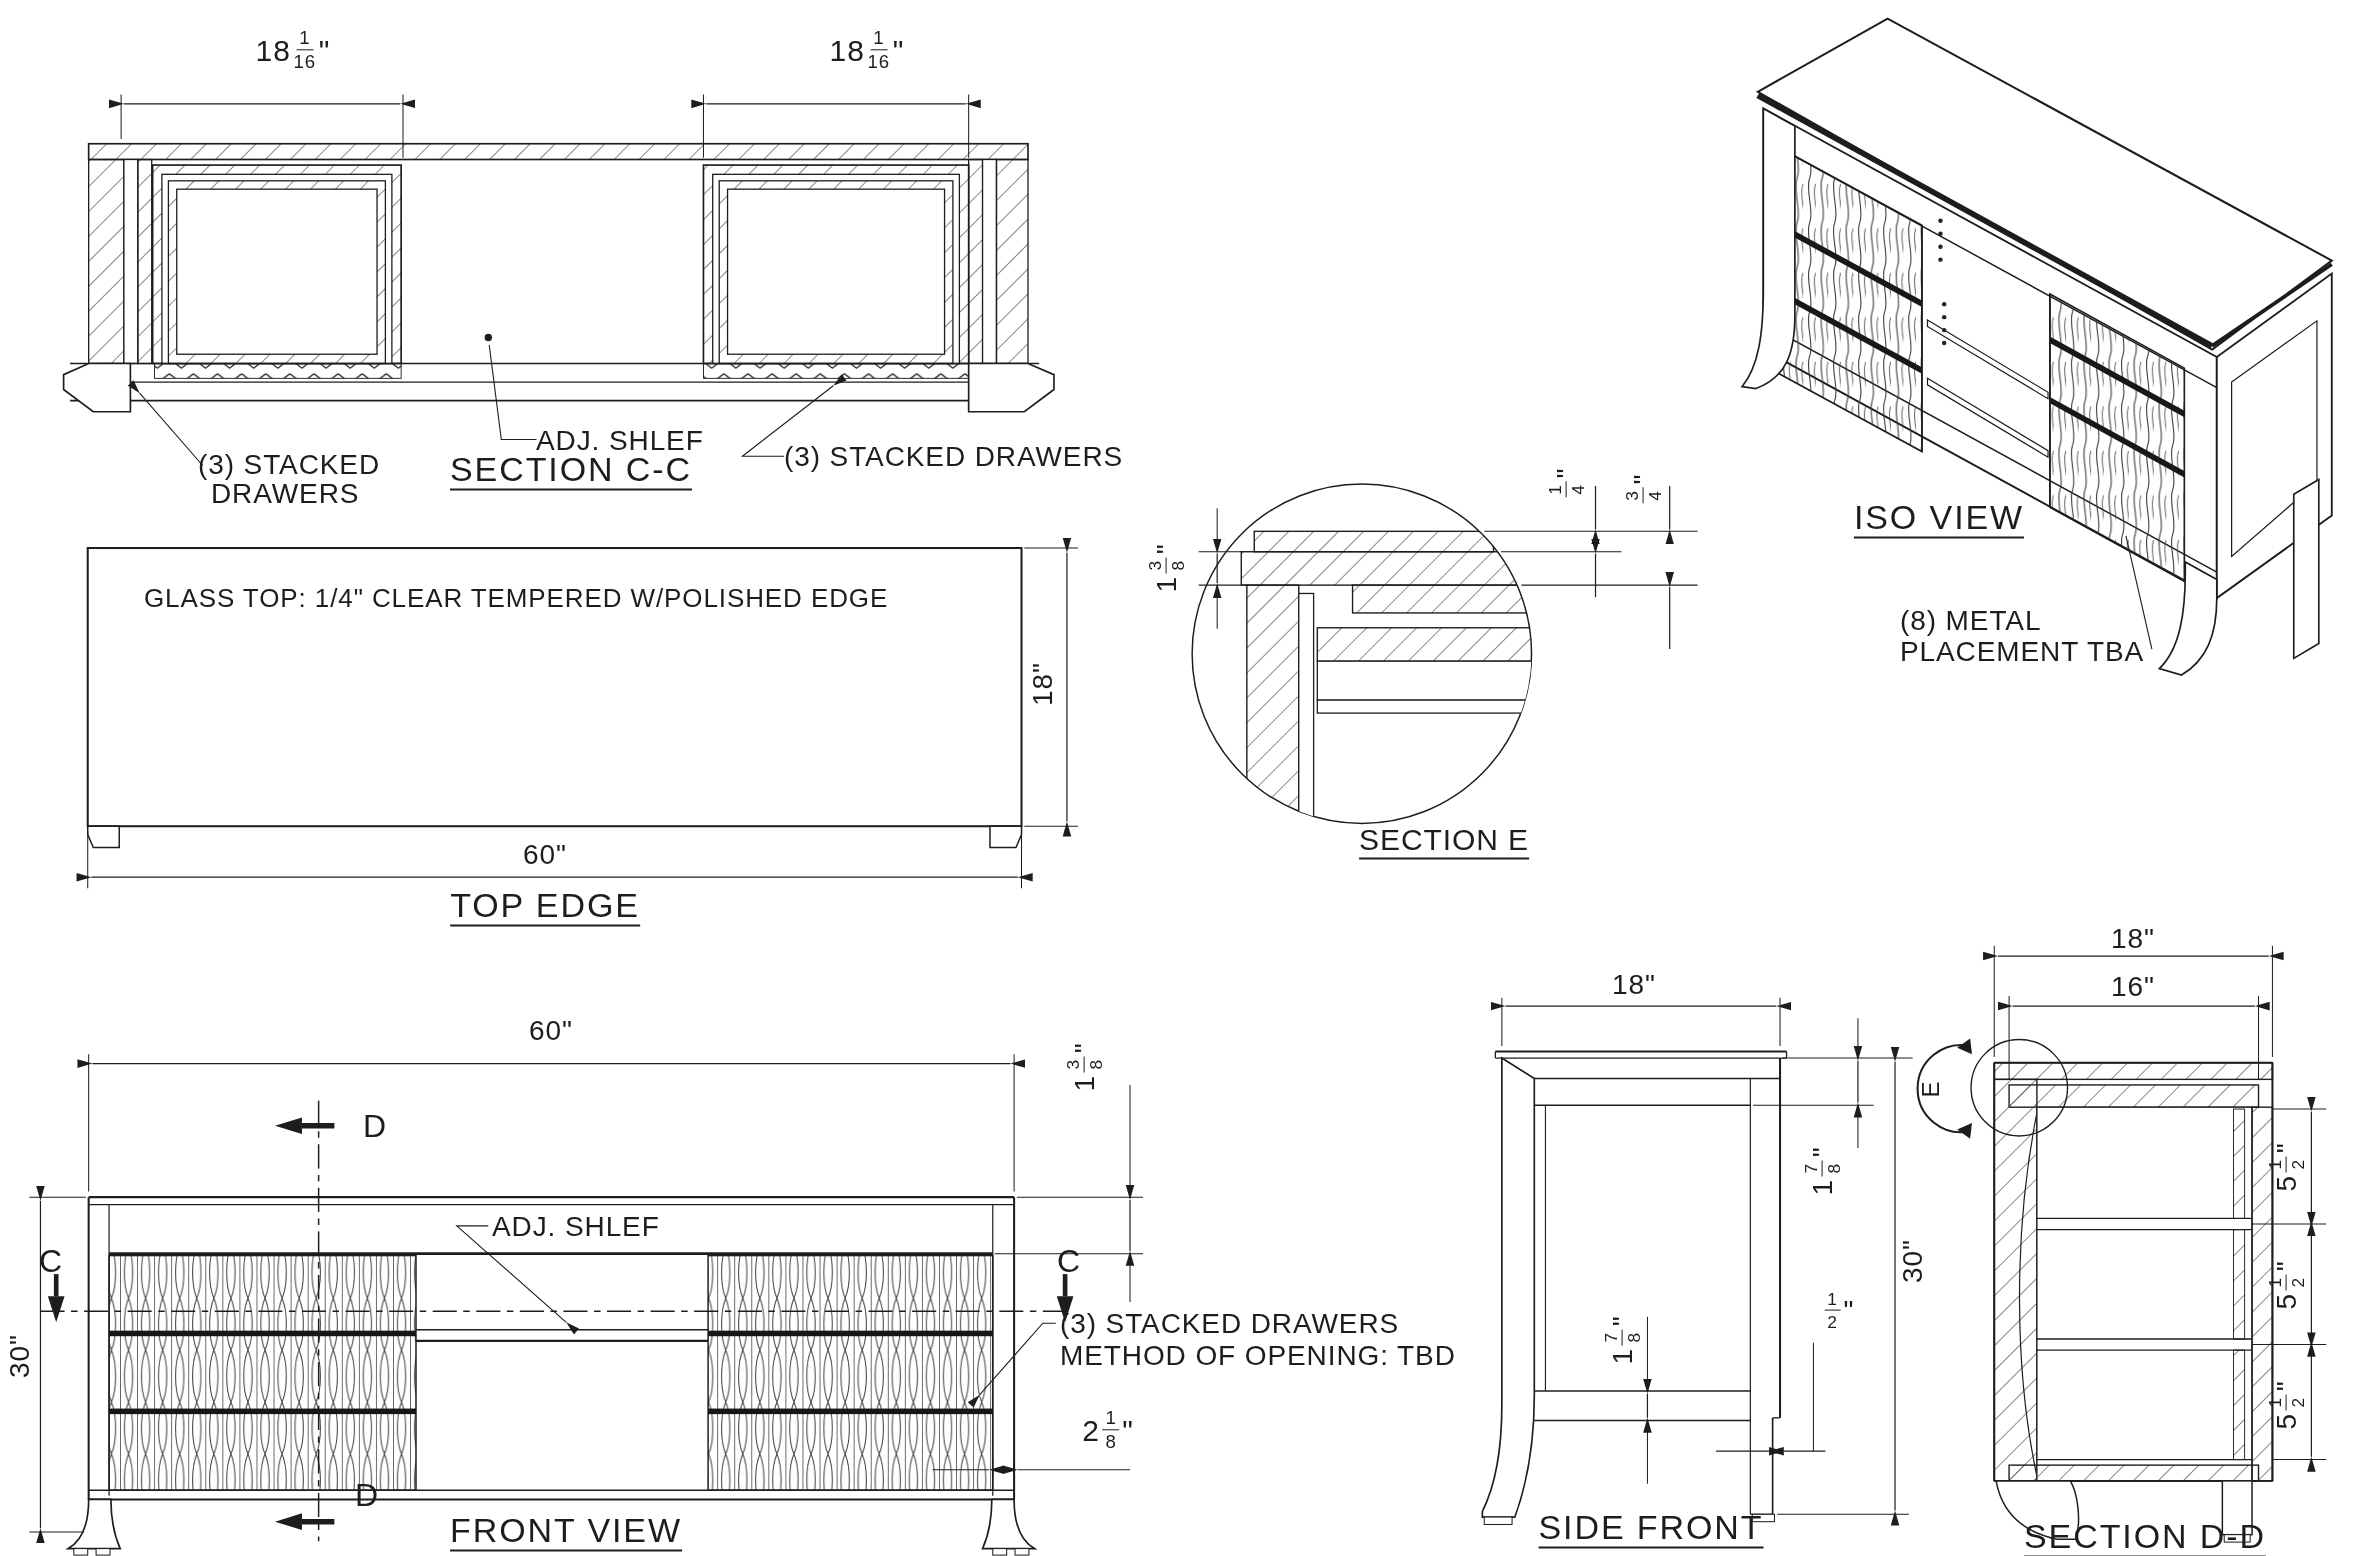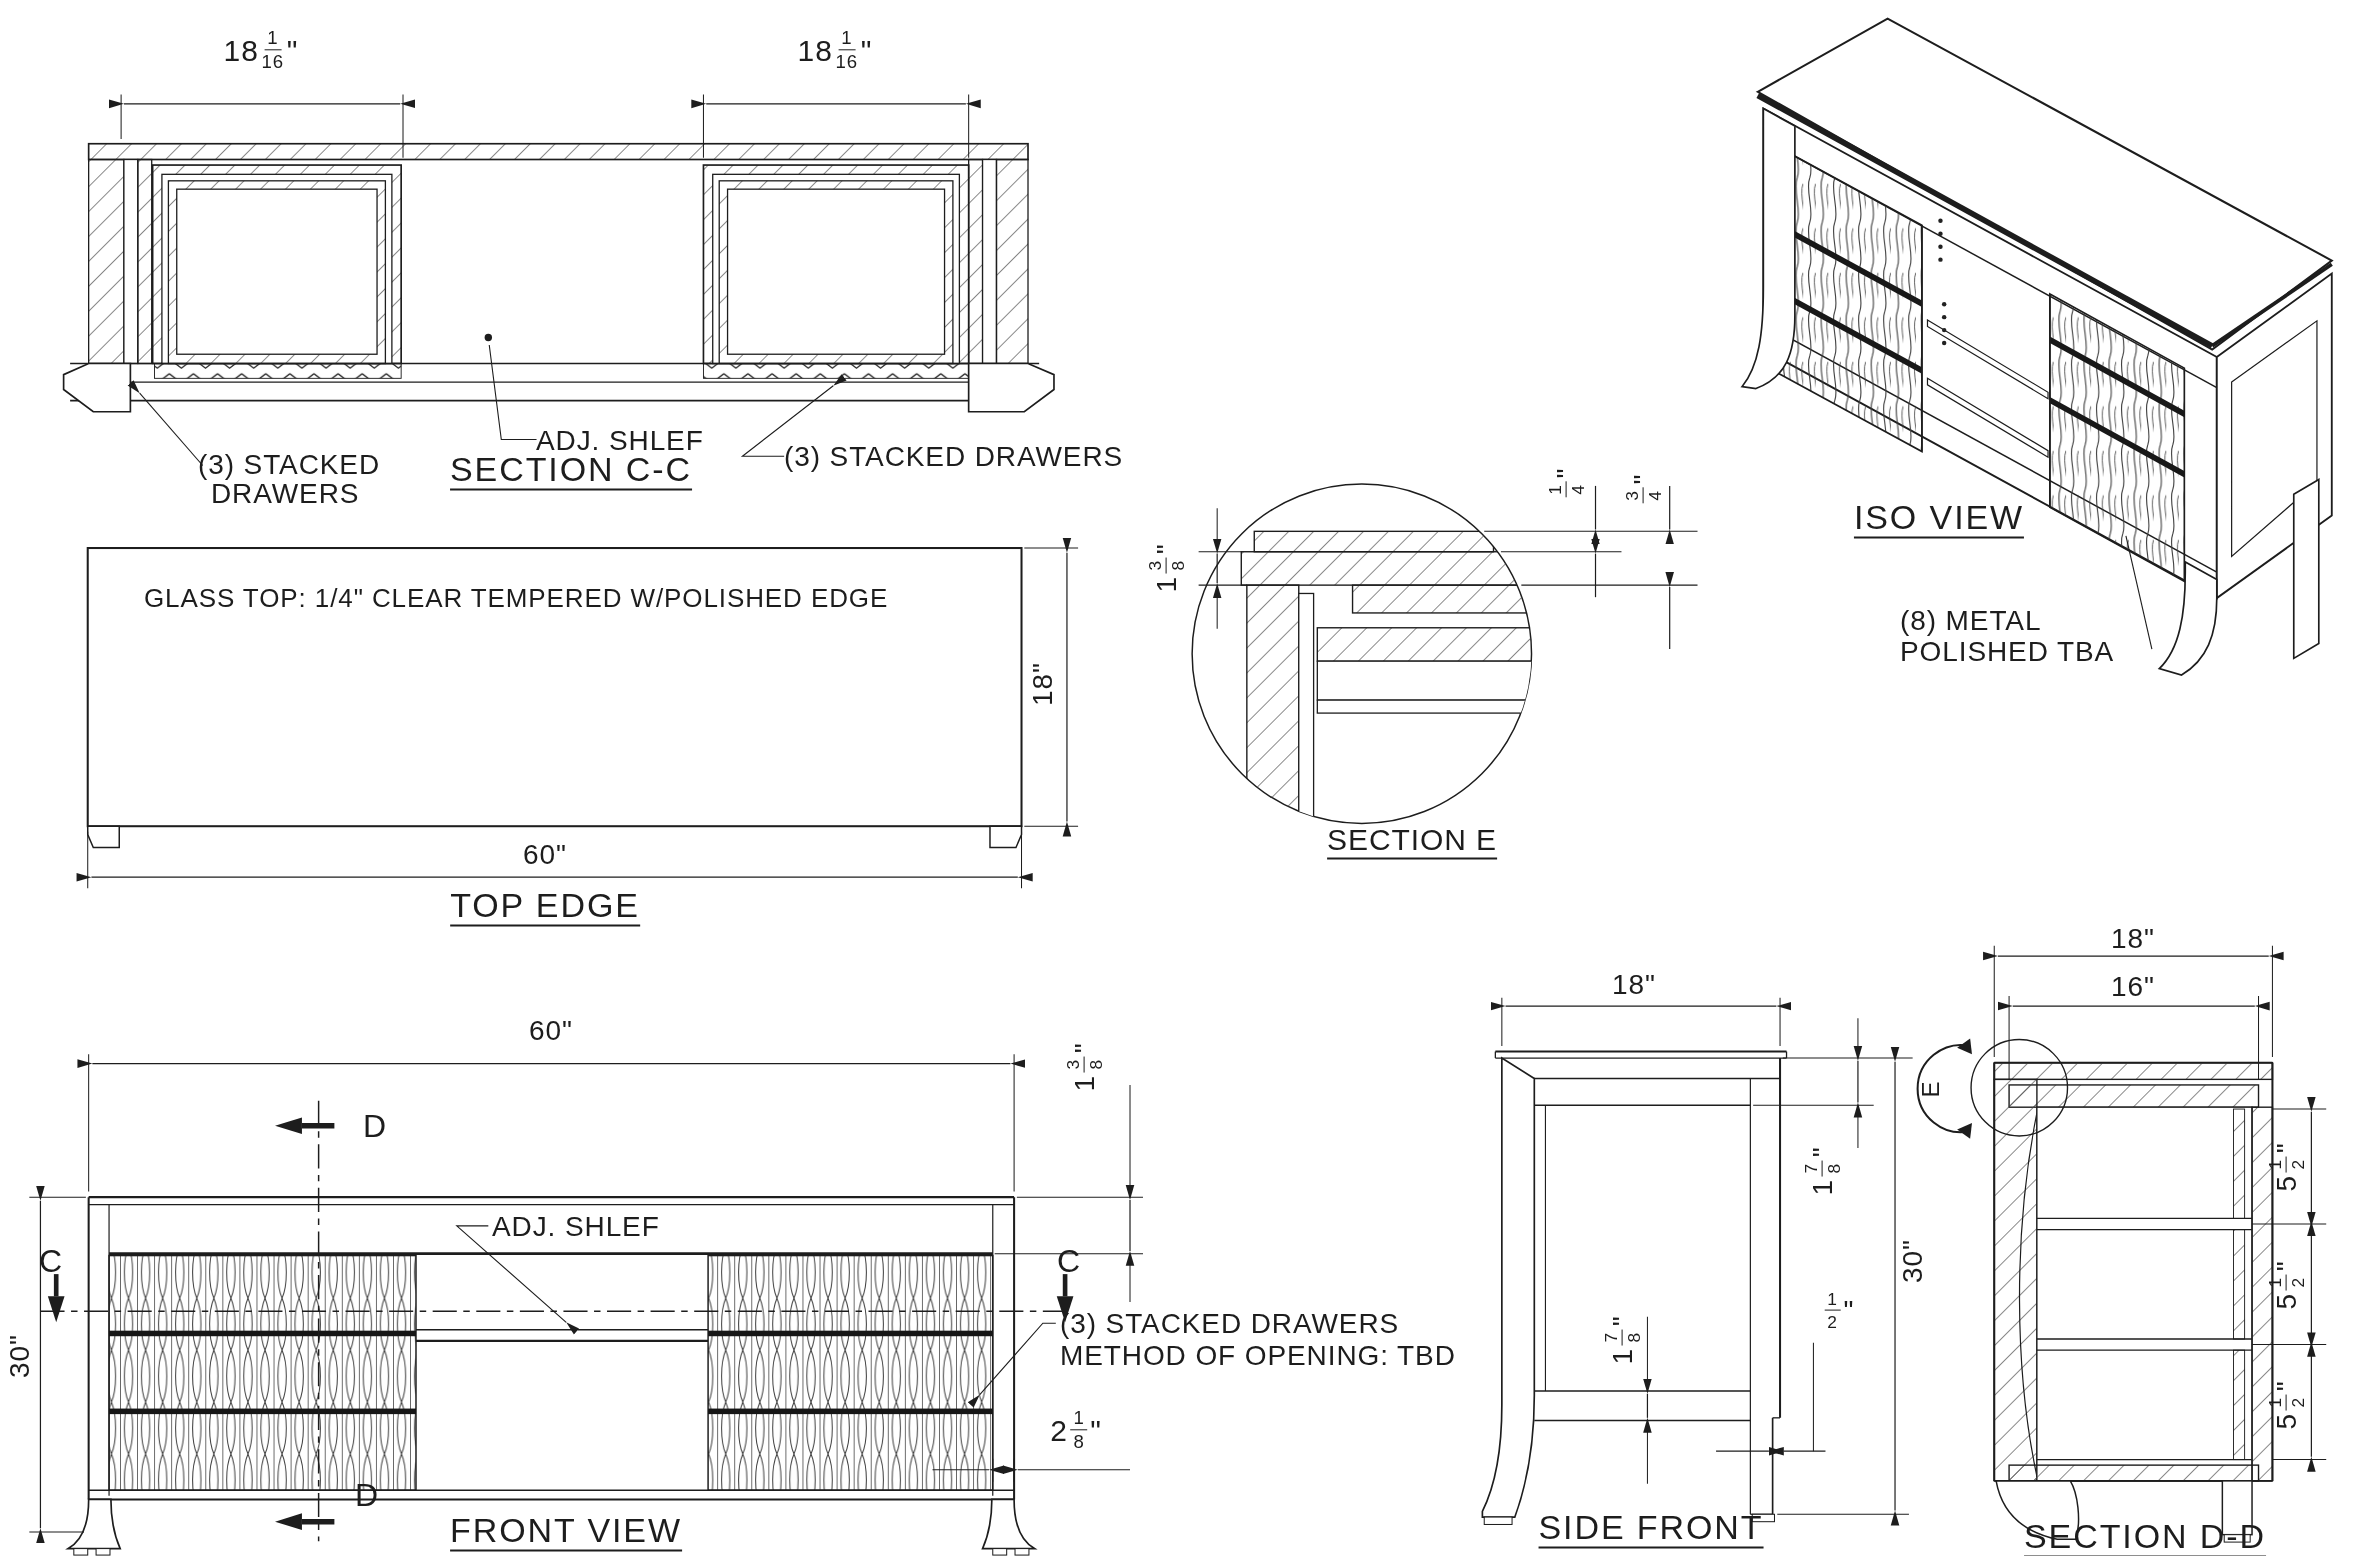--- a/index.html
+++ b/index.html
@@ -5,21 +5,21 @@
   html,body{margin:0;padding:0;background:#ffffff;}
   #canvas{position:relative;width:2375px;height:1556px;background:#ffffff;overflow:hidden;
           font-family:"Liberation Sans",sans-serif;color:#1d1d1d;}
   #draw{position:absolute;left:0;top:0;}
   .t{position:absolute;white-space:nowrap;line-height:1;color:#1d1d1d;letter-spacing:0.9px;}
   .ctr{transform:translate(-50%,-50%);}
   .rot{transform:translate(-50%,-50%) rotate(-90deg);}
   .s26{font-size:24px;}
   .s28{font-size:26px;}
   .s30{font-size:28px;}
-  .s32{font-size:30px;}
+  .s32{font-size:30px;margin-left:32px;}
   .s34{font-size:32px;}
   .s36{font-size:34px;letter-spacing:1.9px;}
   .title{border-bottom:2.3px solid #1d1d1d;padding-bottom:3px;}
   .frac{display:inline-flex;flex-direction:column;align-items:center;font-size:0.62em;
         line-height:1.05;vertical-align:middle;margin:0 2.8px 5.6px 2.8px;}
   .frac .fn{border-bottom:1.9px solid #1d1d1d;padding:0 2.8px 1.9px 2.8px;}
   .frac .fd{padding-top:1.9px;}
 </style>
 </head>
 <body>
@@ -356,21 +356,21 @@
         <span class="fd">4</span>
       </span><span>"</span></div>
 <div class="t rot s30" style="left:1646px;top:490px"><span class="frac">
         <span class="fn">3</span>
         <span class="fd">4</span>
       </span><span>"</span></div>
 <div class="t ctr s32 title" style="left:1412px;top:842px">SECTION E</div>
 
 <div class="t ctr s36 title" style="left:1939px;top:519px">ISO VIEW</div>
 <div class="t s30" style="left:1900px;top:607px">(8) METAL</div>
-<div class="t s30" style="left:1900px;top:638px">POLISHED TBA</div>
+<div class="t s30" style="left:1900px;top:638px">PLACEMENT TBA</div>
 
 <div class="t ctr s30" style="left:551px;top:1031px">60"</div>
 <div class="t ctr s34" style="left:375px;top:1126px">D</div>
 <div class="t ctr s34" style="left:367px;top:1495px">D</div>
 <div class="t ctr s34" style="left:51px;top:1261px">C</div>
 <div class="t ctr s34" style="left:1069px;top:1261px">C</div>
 <div class="t rot s30" style="left:20.4px;top:1356px">30"</div>
 <div class="t rot s30" style="left:1087px;top:1067px"><span>1</span><span class="frac">
         <span class="fn">3</span>
         <span class="fd">8</span>

